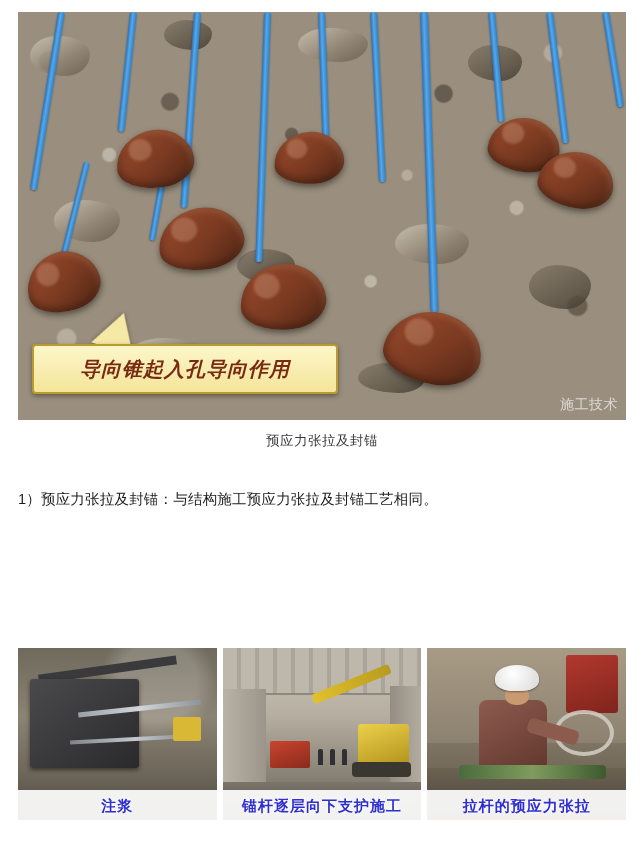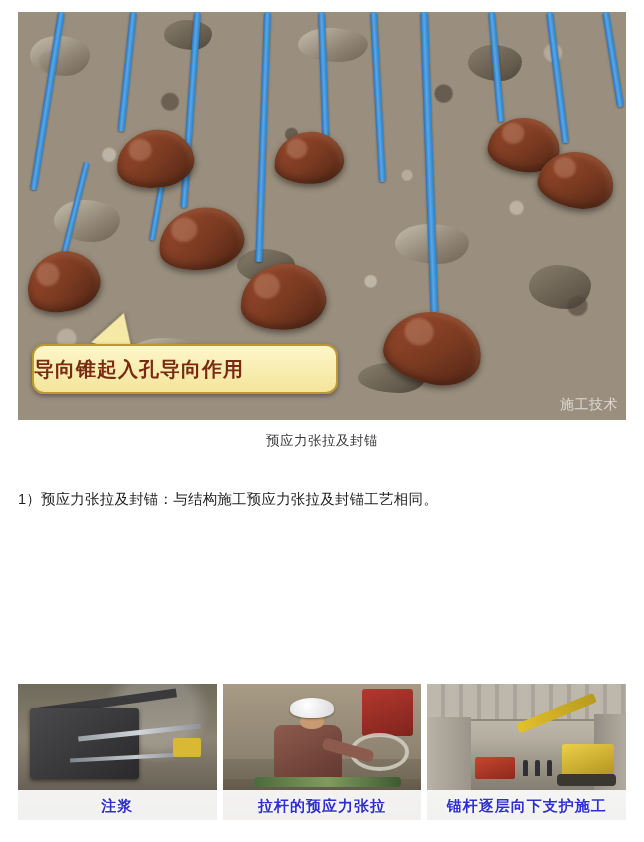--- a/index.html
+++ b/index.html
@@ -108,24 +108,26 @@
 
   
   .callout {
     position: absolute;
     left: 14px;
     bottom: 26px;
     width: 302px;
     height: 46px;
     background: linear-gradient(180deg, #fdf6c9, #f4e59a);
     border: 2px solid #b89a2e;
-    border-radius: 12px;
+    border-radius: 4px;
     display: flex;
     align-items: center;
+    justify-content: center;
     box-shadow: 0 2px 5px rgba(0,0,0,.4);
+    font-style: italic;
   }
   .callout-text {
     font-size: 20px;
     font-weight: bold;
     color: #7a2a12;
     letter-spacing: 1px;
     font-family: "Liberation Serif", serif;
   }
   .callout-arrow {
     position: absolute;
@@ -173,21 +175,21 @@
   }
 
   
   .triptych {
     position: absolute;
     left: 18px;
     right: 18px;
     bottom: 22px;
     display: flex;
     gap: 6px;
-    height: 136px;
+    height: 172px;
   }
   .tri-cell {
     position: relative;
     flex: 1;
     overflow: hidden;
     background: #8e8878;
   }
   .tri-label {
     position: absolute;
     left: 0;
@@ -472,48 +474,48 @@
 
     <div class="tri-cell">
       <div class="c1-bg"></div>
       <div class="c1-arm"></div>
       <div class="c1-machine"></div>
       <div class="c1-rod"></div>
       <div class="c1-rod2"></div>
       <div class="c1-yellow"></div>
       <div class="tri-strip"></div>
       <div class="tri-label">注浆</div>
-    </div>
-
-    <div class="tri-cell">
-      <div class="c2-bg"></div>
-      <div class="c2-wall"></div>
-      <div class="c2-red"></div>
-      <div class="c2-ground"></div>
-      <div class="c2-coil"></div>
-      <div class="c2-body"></div>
-      <div class="c2-arm"></div>
-      <div class="c2-face"></div>
-      <div class="c2-helmet"></div>
-      <div class="c2-pipe"></div>
-      <div class="tri-strip"></div>
-      <div class="tri-label">拉杆的预应力张拉</div>
     </div>
 
     <div class="tri-cell">
       <div class="c3-bg"></div>
       <div class="c3-ceiling"></div>
       <div class="c3-wallL"></div>
       <div class="c3-wallR"></div>
       <div class="c3-floor"></div>
       <div class="c3-truck"></div>
       <div class="c3-exc-arm"></div>
       <div class="c3-exc-body"></div>
       <div class="c3-exc-track"></div>
       <div class="c3-person" style="left:48%;"></div>
       <div class="c3-person" style="left:54%;"></div>
       <div class="c3-person" style="left:60%;"></div>
       <div class="tri-strip"></div>
       <div class="tri-label">锚杆逐层向下支护施工</div>
     </div>
 
+    <div class="tri-cell">
+      <div class="c2-bg"></div>
+      <div class="c2-wall"></div>
+      <div class="c2-red"></div>
+      <div class="c2-ground"></div>
+      <div class="c2-coil"></div>
+      <div class="c2-body"></div>
+      <div class="c2-arm"></div>
+      <div class="c2-face"></div>
+      <div class="c2-helmet"></div>
+      <div class="c2-pipe"></div>
+      <div class="tri-strip"></div>
+      <div class="tri-label">拉杆的预应力张拉</div>
+    </div>
+
   </div>
 </div>
 
 </body></html>

